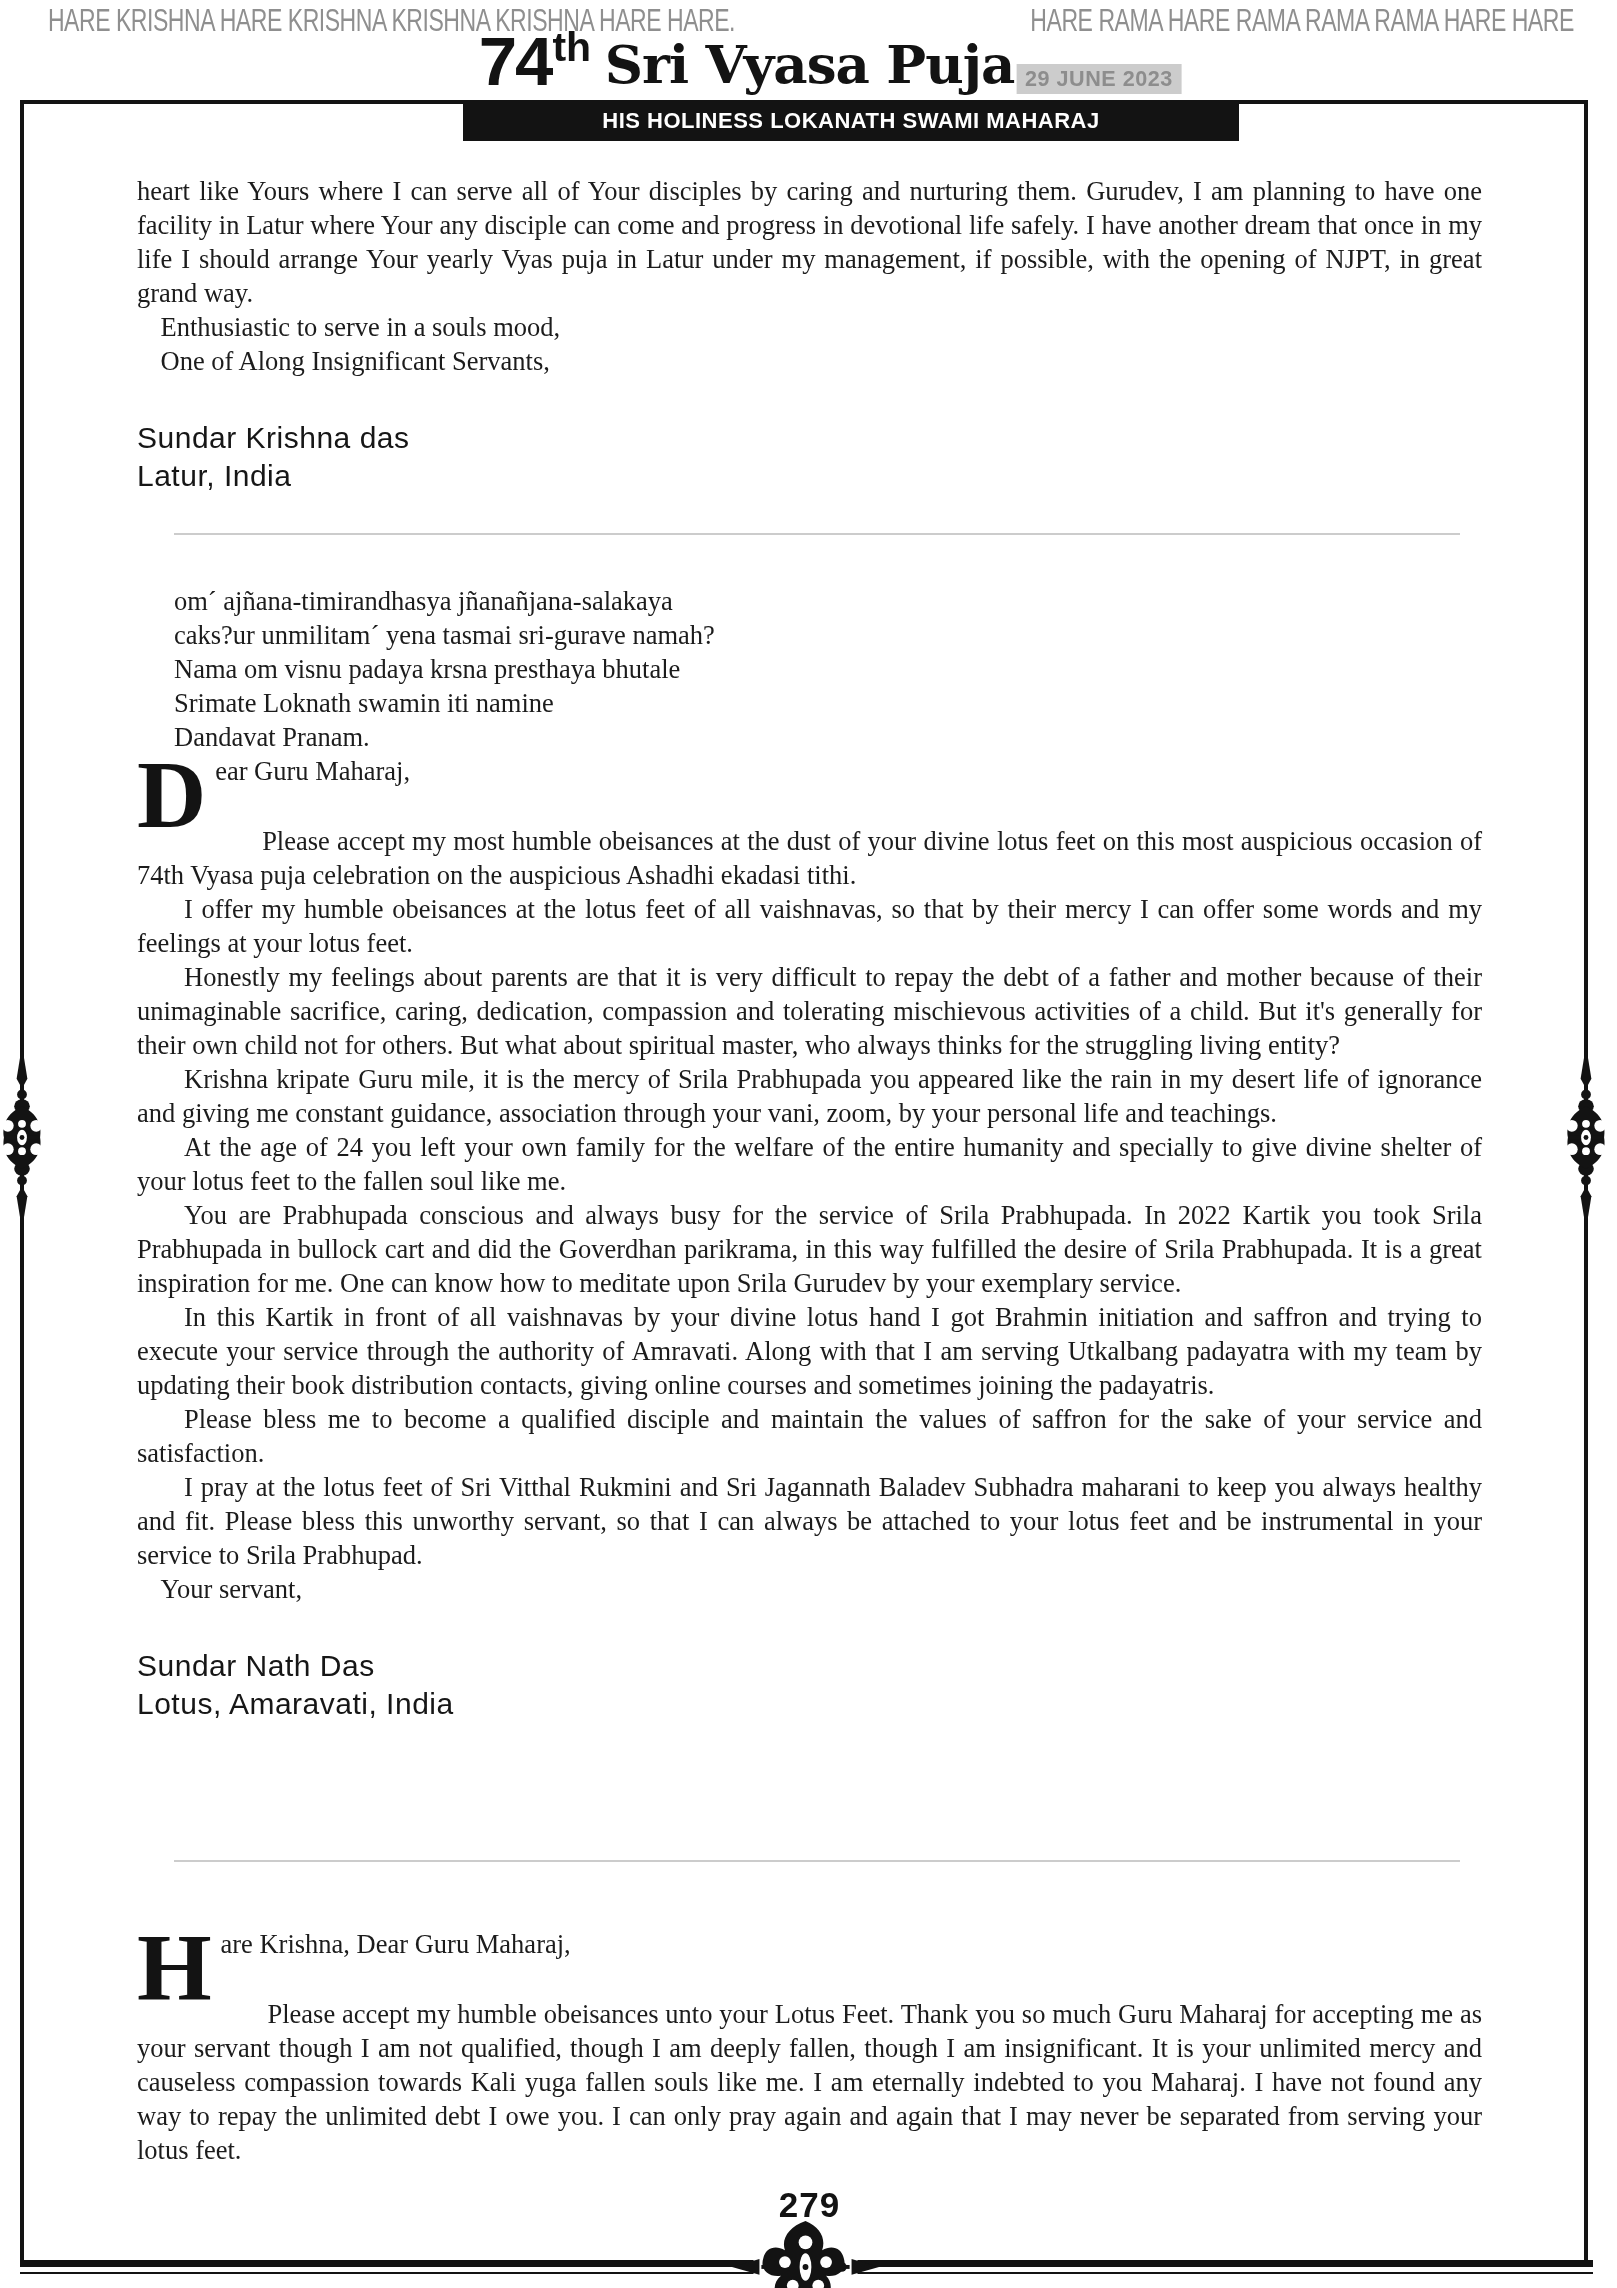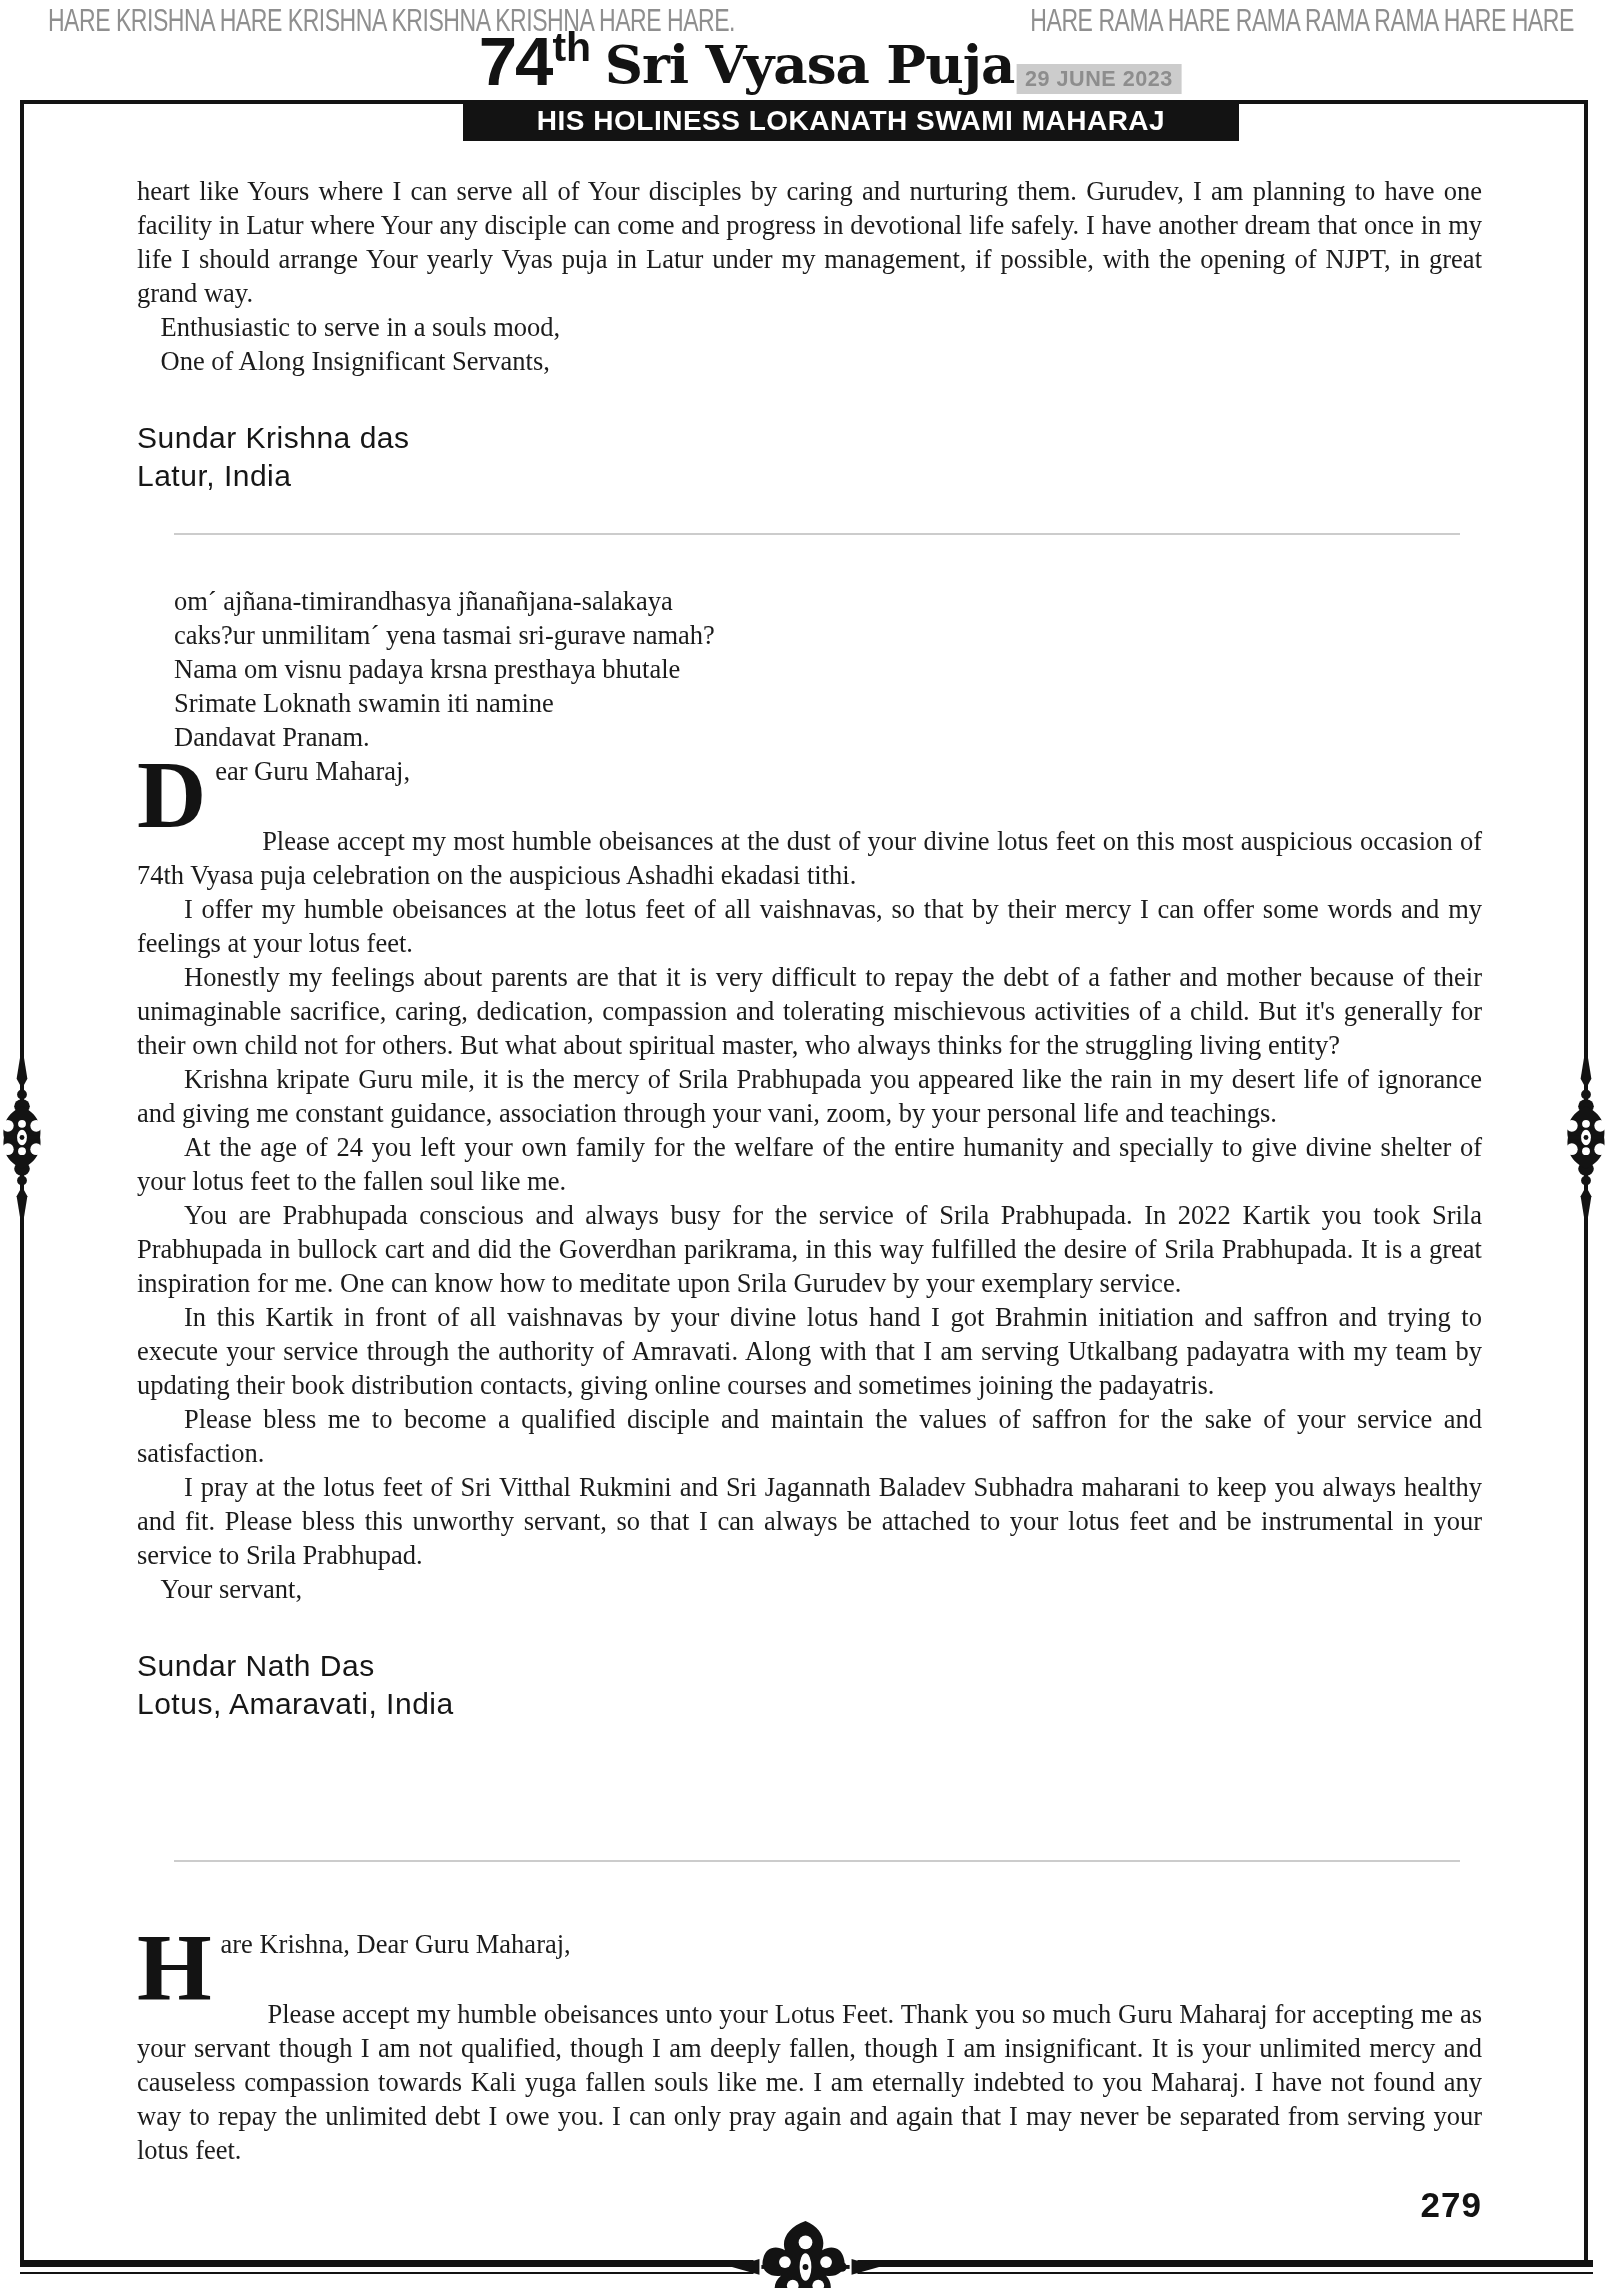--- a/index.html
+++ b/index.html
@@ -71,21 +71,21 @@
   .frame{
     position:absolute;left:19.6px;top:100px;
     width:1568px;height:2162px;
     border:4.9px solid var(--ink);
     border-bottom:none;
   }
   .banner{
     position:absolute;top:101px;left:463px;width:776px;height:40px;
     background:var(--ink);color:#ffffff;
     font-family:"Liberation Sans","DejaVu Sans",sans-serif;
-    font-weight:bold;font-size:28px;line-height:40px;
+    font-weight:bold;font-size:22px;line-height:40px;
     text-align:center;letter-spacing:0.5px;white-space:nowrap;
   }
 
   
   .ornament-left{position:absolute;left:0px;top:1008px;width:44px;height:259px;}
   .ornament-right{position:absolute;left:1564px;top:1008px;width:44px;height:259px;}
   .bottom-line-thick{position:absolute;left:19.6px;top:2260px;width:1573px;height:6.9px;background:var(--ink);}
   .bottom-line-thin{position:absolute;left:19.6px;top:2272px;width:1573px;height:2px;background:var(--ink);}
   .ornament-bottom{position:absolute;left:683px;top:2213px;width:245px;height:102px;}
 
@@ -131,21 +131,21 @@
 
   .sig{
     margin-top:41px;
     font-family:"Liberation Sans","DejaVu Sans",sans-serif;
     font-size:30px;line-height:38px;
     letter-spacing:0.5px;color:#161616;
   }
 
   .page-num{
     position:absolute;left:0;top:2014px;width:100%;
-    text-align:right;
+    text-align:center;
     font-family:"Liberation Sans","DejaVu Sans",sans-serif;
     font-weight:bold;font-size:35px;color:var(--ink);
     letter-spacing:1px;
   }
 </style>
 </head>
 <body>
 
 <div class="page">
 

